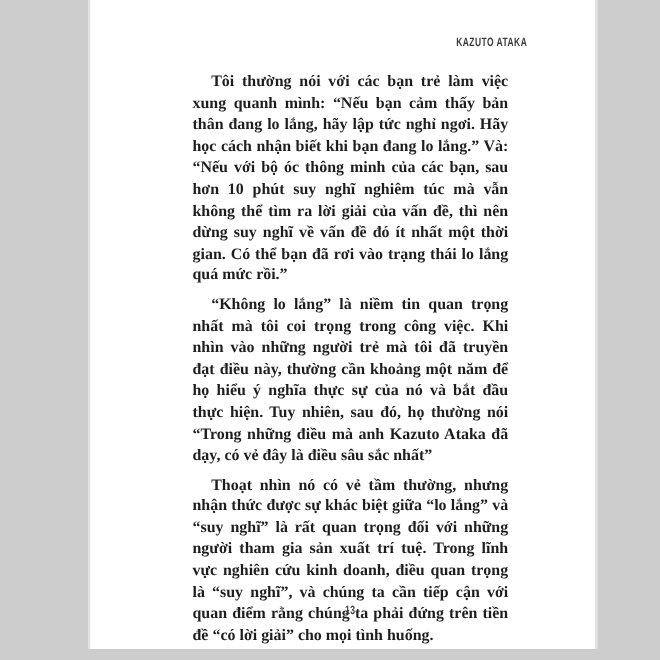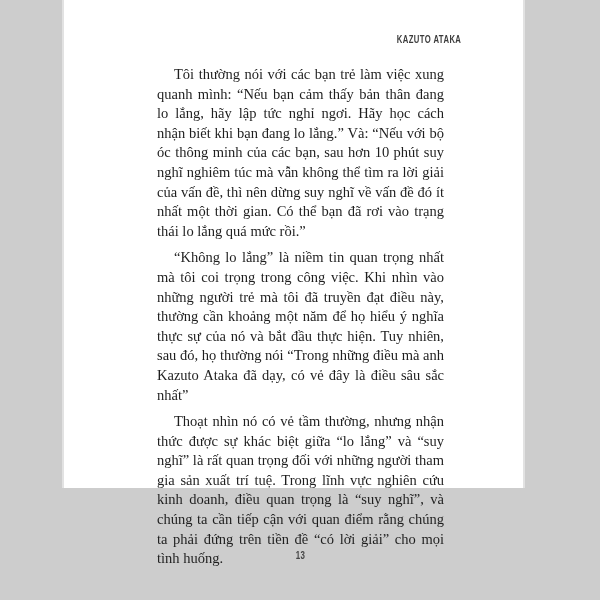--- a/index.html
+++ b/index.html
@@ -13,24 +13,24 @@
     overflow: hidden;
     background: #cdcdcd;
   }
   .backdrop {
     position: absolute;
     inset: 0;
     background: #cdcdcd;
   }
   .paper {
     position: absolute;
-    left: 62px;
+    left: 80px;
     top: 0;
     width: 463px;
-    height: 488px;
+    height: 590px;
     background: #ffffff;
     border-left: 2px solid #e2e2e2;
     border-right: 2px solid #e2e2e2;
     box-sizing: border-box;
   }
   .running-head {
     position: absolute;
     top: 33px;
     right: 62px;
     font-family: "Liberation Sans", "DejaVu Sans", sans-serif;
@@ -40,20 +40,21 @@
     color: #3c3c3c;
     transform: scaleX(0.70);
     transform-origin: 100% 50%;
     white-space: nowrap;
   }
   .text-block {
     position: absolute;
     left: 93px;
     top: 65px;
     width: 287px;
+    font-weight: bold;
   }
   .para {
     margin: 0 0 7px 0;
     font-family: "Liberation Serif", "DejaVu Serif", serif;
     font-size: 14.5px;
     line-height: 19.6px;
     text-align: justify;
     text-indent: 17px;
     color: #1e1e1e;
   }

